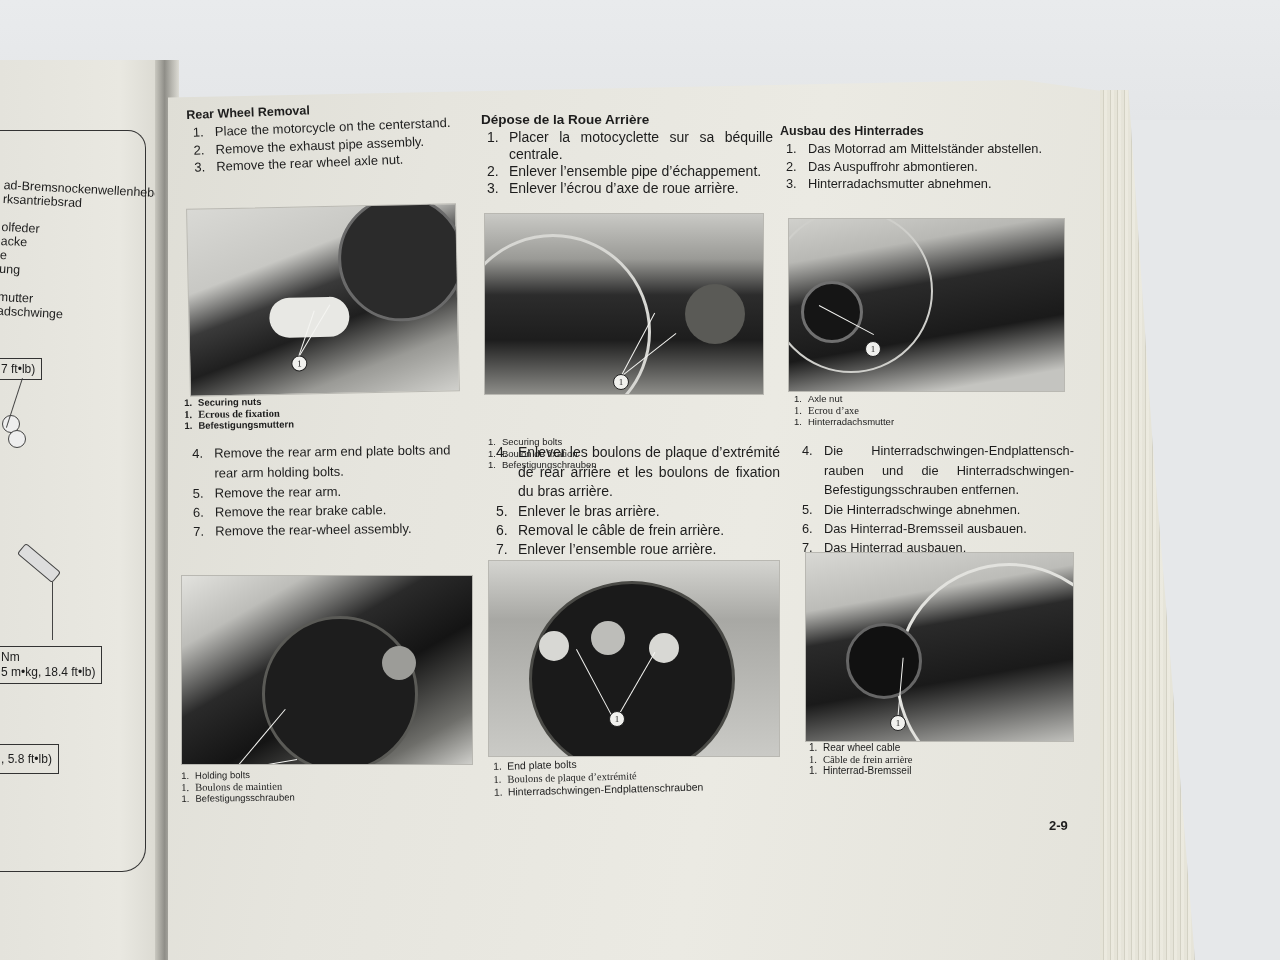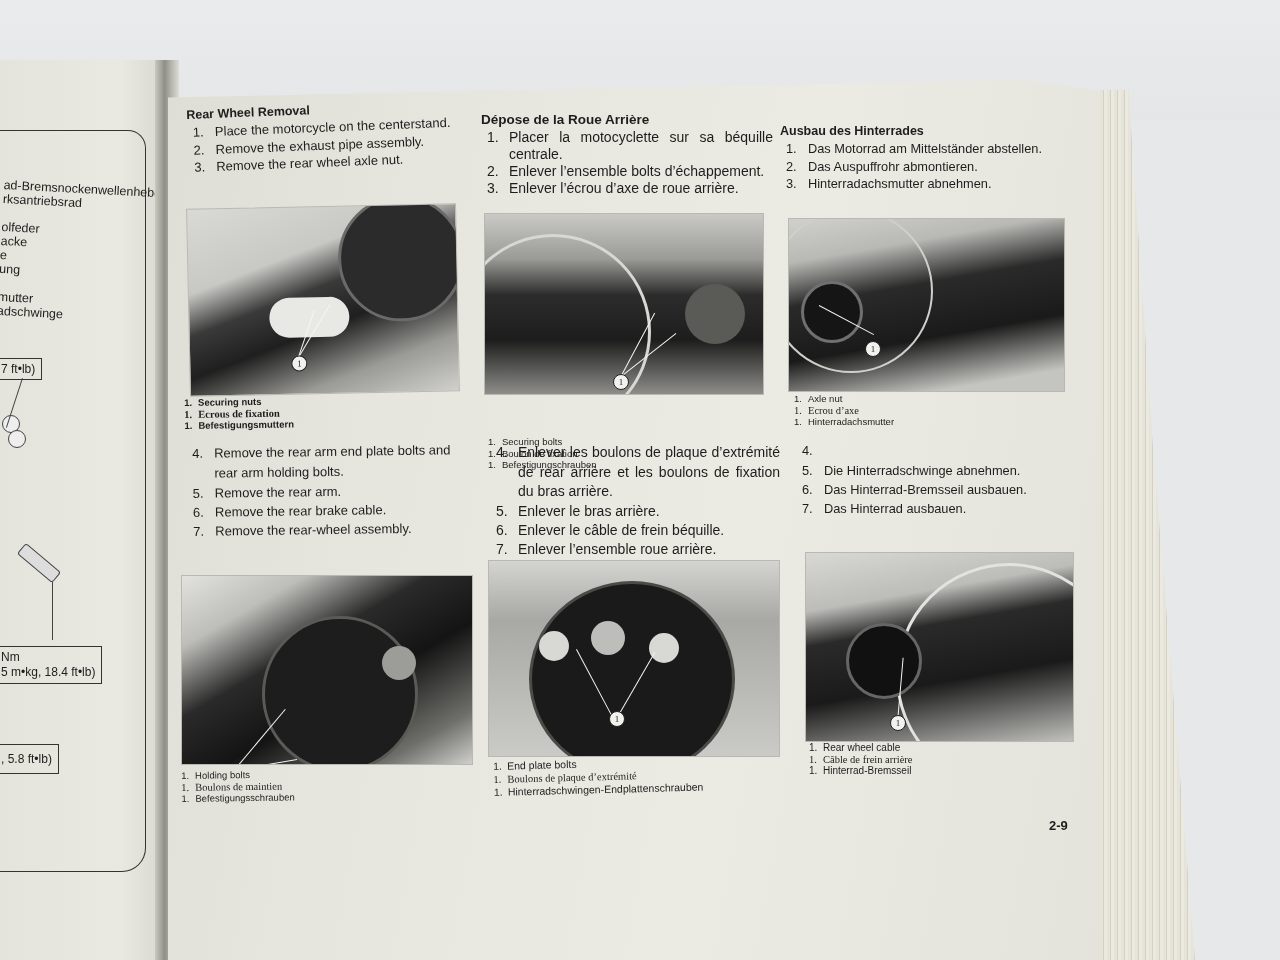--- a/index.html
+++ b/index.html
@@ -134,21 +134,21 @@
 
 <div class="col col-fr">
   <div class="heading">Dépose de la Roue Arrière</div>
   <ul class="steps">
     <li>
         <span class="num">1.</span>
         <span class="txt">Placer la motocyclette sur sa béquille centrale.</span>
       </li>
     <li>
         <span class="num">2.</span>
-        <span class="txt">Enlever l’ensemble bolts d’échappement.</span>
+        <span class="txt">Enlever l’ensemble pipe d’échappement.</span>
       </li>
     <li>
         <span class="num">3.</span>
         <span class="txt">Enlever l’écrou d’axe de roue arrière.</span>
       </li>
   </ul>
 </div>
 
 <div class="col col-de">
   <div class="heading">Ausbau des Hinterrades</div>
@@ -233,33 +233,34 @@
     <li style="line-height:19.5px;">
         <span class="num">4.</span>
         <span class="txt">Enlever les boulons de plaque d’extrémité de rear arrière et les boulons de fixation du bras arrière.</span>
       </li>
     <li style="line-height:19px;">
         <span class="num">5.</span>
         <span class="txt">Enlever le bras arrière.</span>
       </li>
     <li style="line-height:19px;">
         <span class="num">6.</span>
-        <span class="txt">Enlever le câble de frein béquille.</span>
+        <span class="txt">Removal le câble de frein arrière.</span>
       </li>
     <li style="line-height:19px;">
         <span class="num">7.</span>
         <span class="txt">Enlever l’ensemble roue arrière.</span>
       </li>
   </ul>
 </div>
 
 <div class="col col-de" style="top:441px; left:796px; width:278px;">
   <ul class="steps">
     <li style="line-height:19.5px; text-align:justify;">
         <span class="num">4.</span>
+        <span class="txt" style="word-break:break-word;">Die Hinterradschwingen-Endplattensch-rauben und die Hinterradschwingen-Befestigungsschrauben entfernen.</span>
       </li>
     <li style="line-height:19px;">
         <span class="num">5.</span>
         <span class="txt">Die Hinterradschwinge abnehmen.</span>
       </li>
     <li style="line-height:19px;">
         <span class="num">6.</span>
         <span class="txt">Das Hinterrad-Bremsseil ausbauen.</span>
       </li>
     <li style="line-height:19px;">

